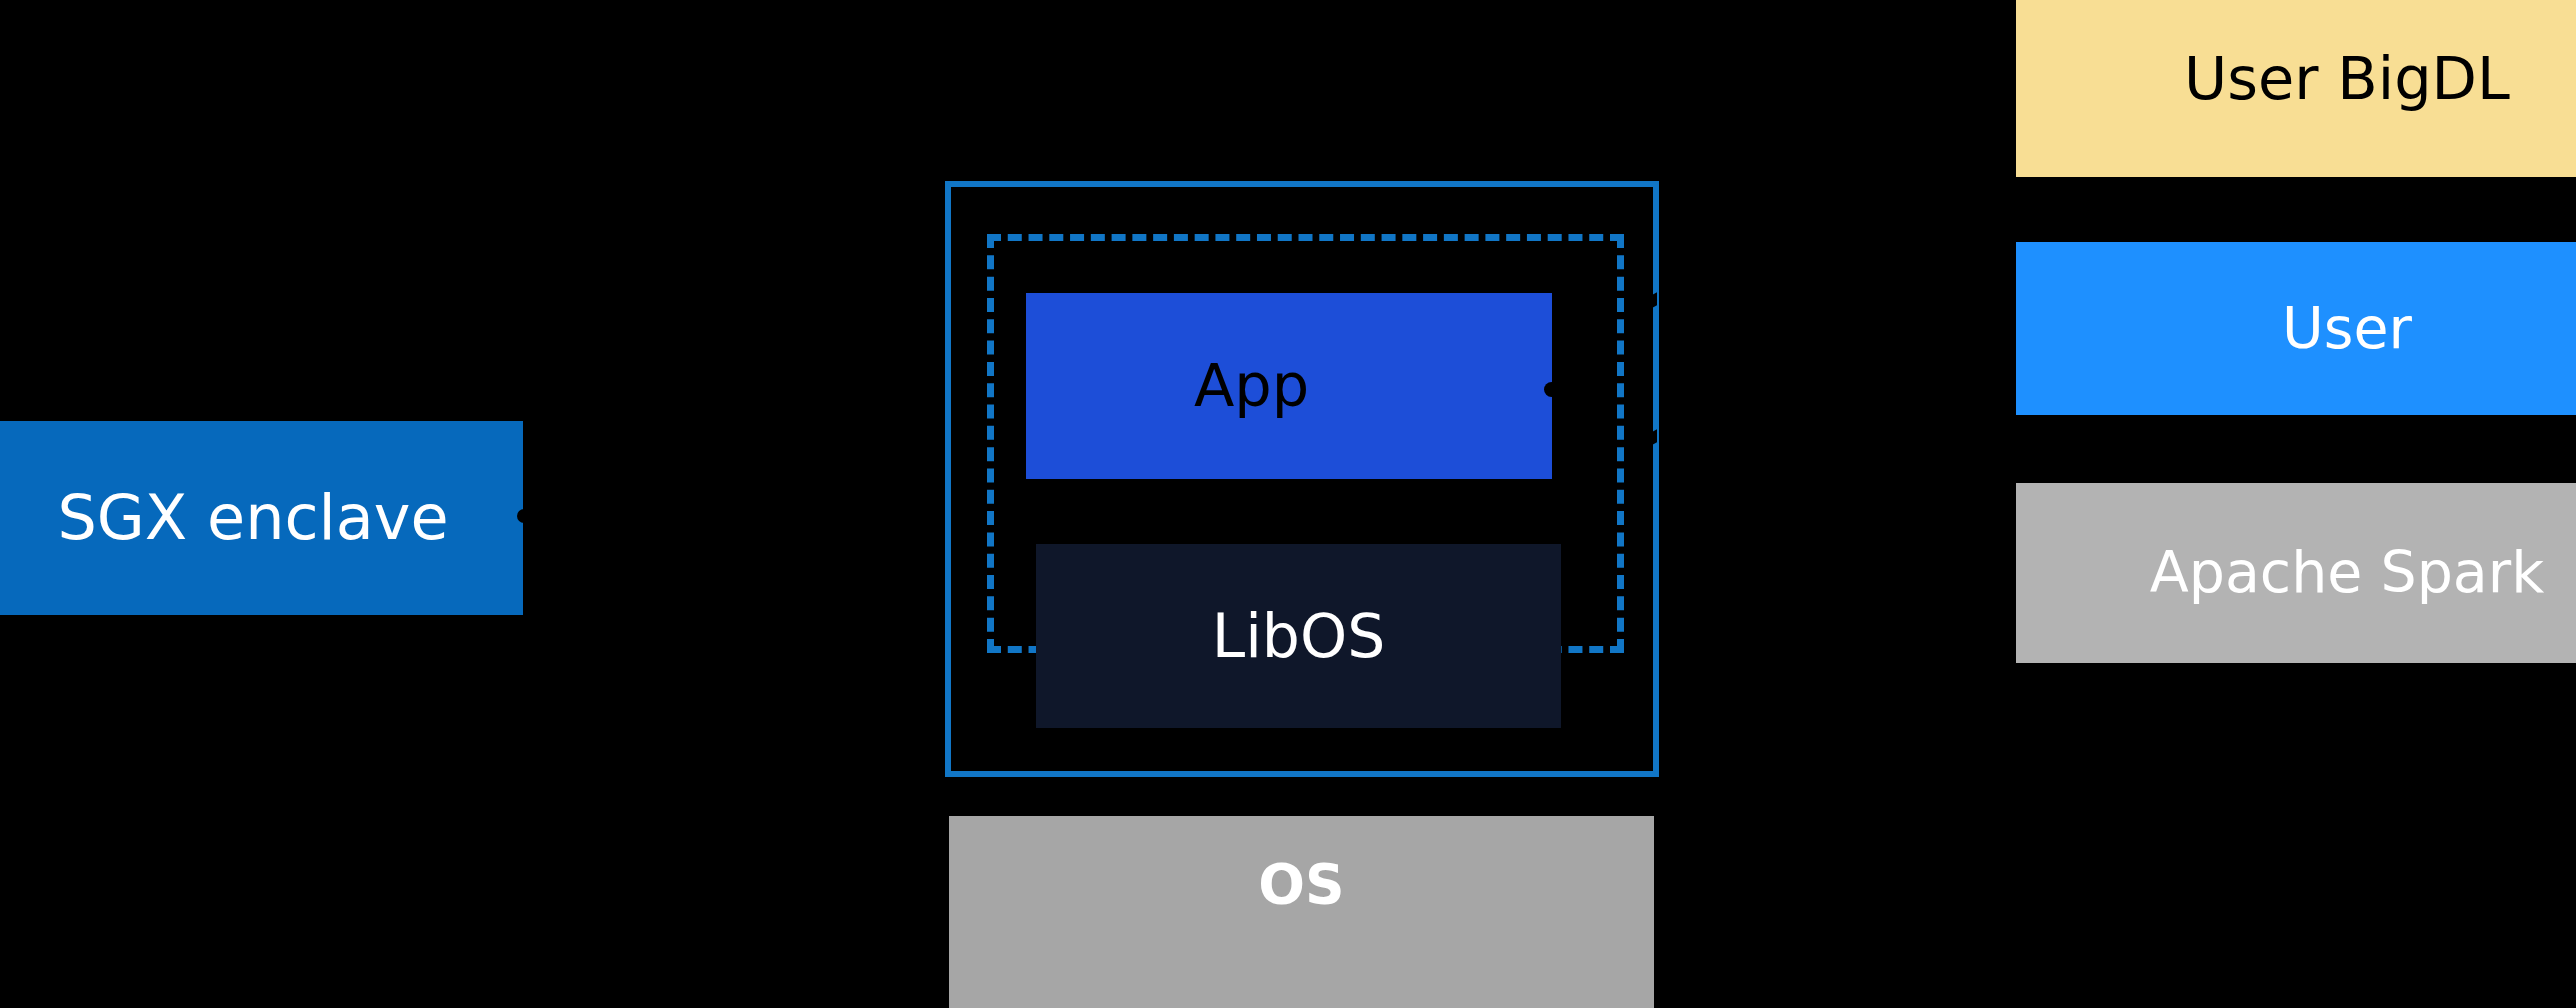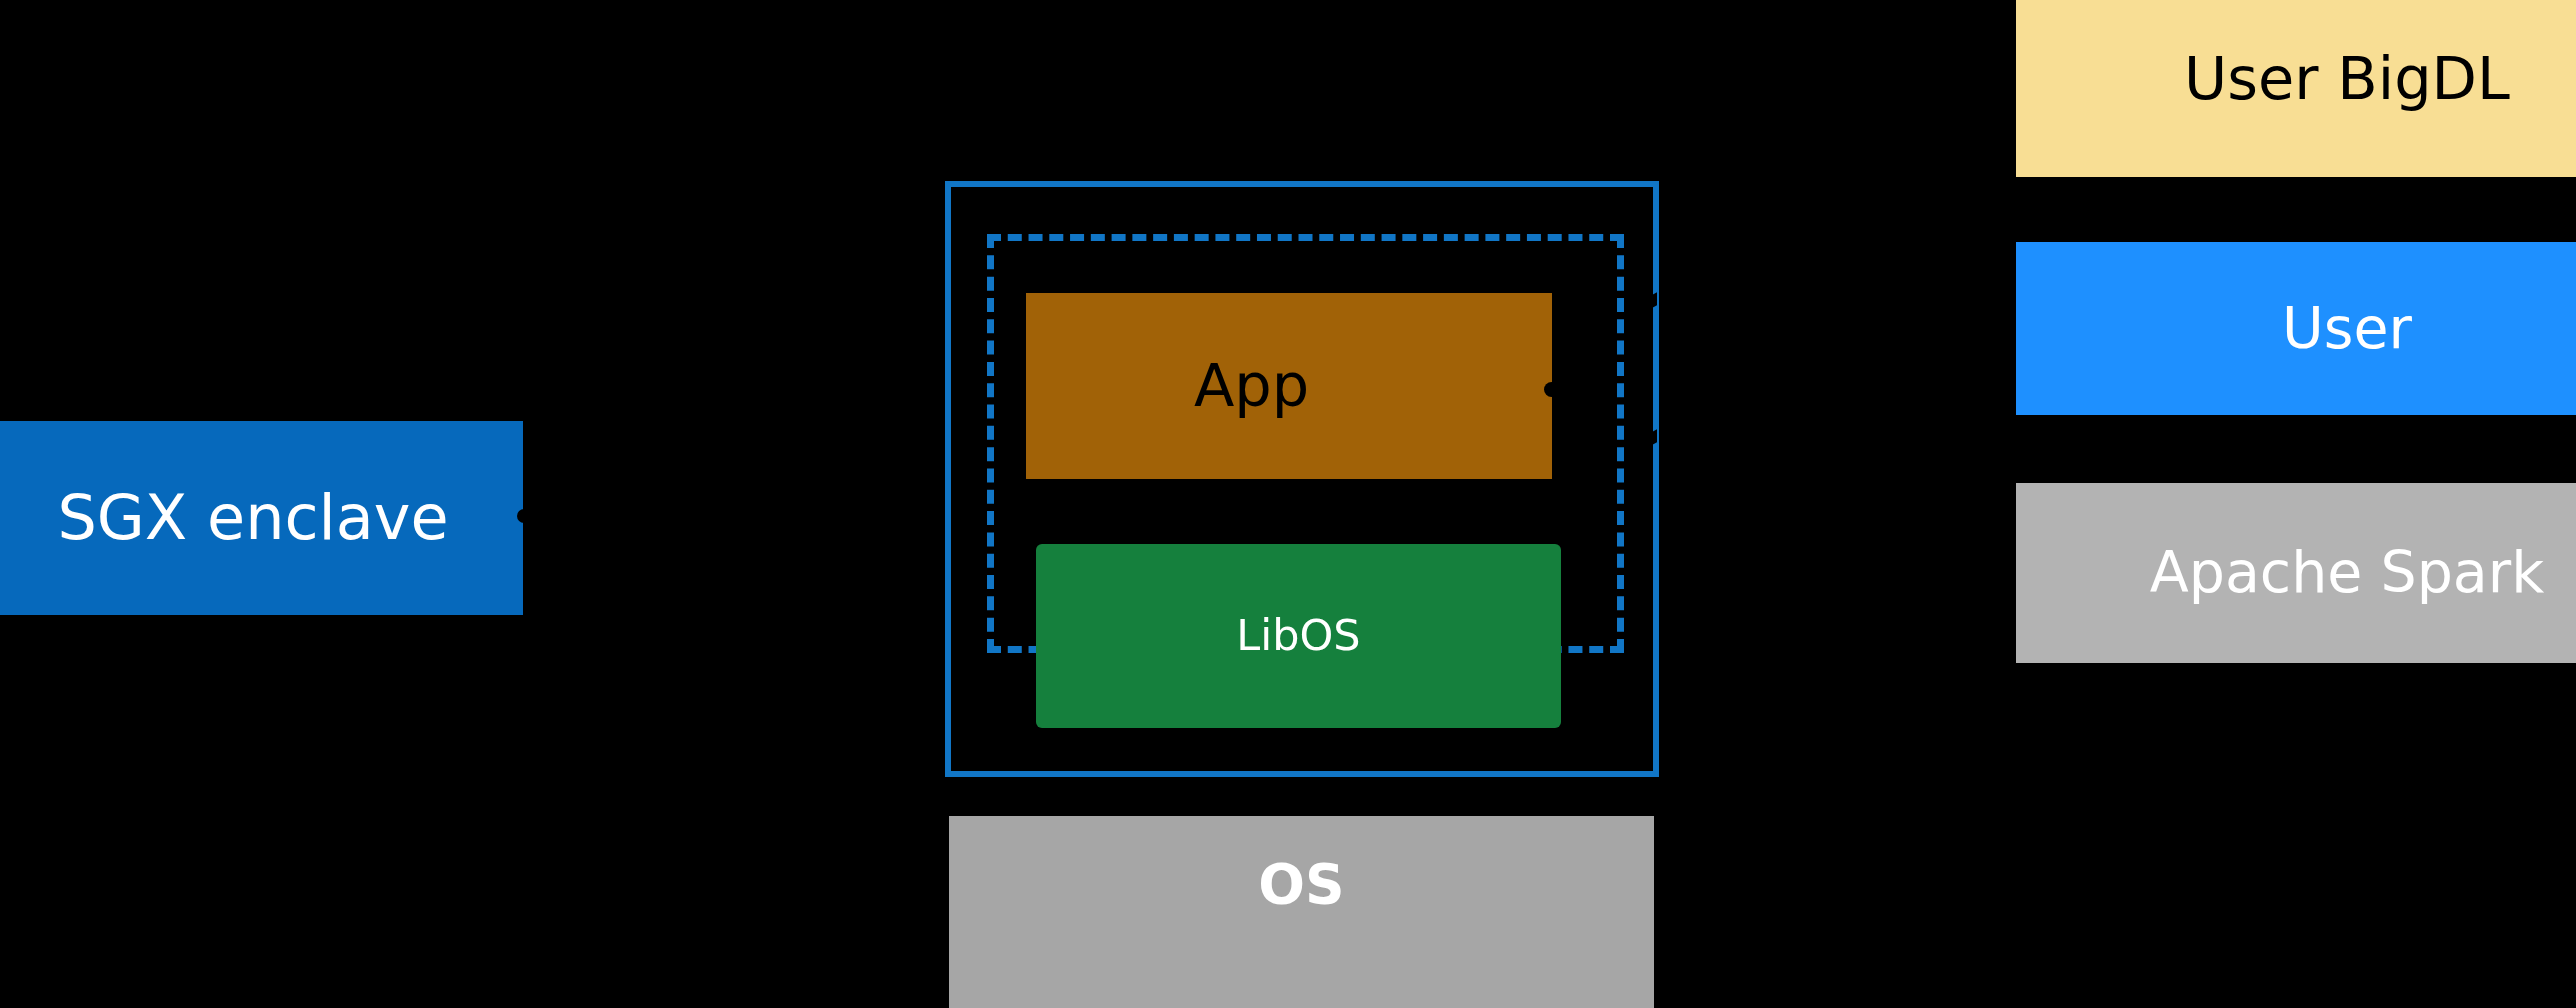--- a/index.html
+++ b/index.html
@@ -86,21 +86,21 @@
     box-sizing: border-box;
     background: transparent;
   }
 
   
   #app-box {
     left: 1026px;
     top: 293px;
     width: 526px;
     height: 186px;
-    background: #a16207;
+    background: #1d4ed8;
     color: #000000;
     font-size: 59px;
     justify-content: flex-start;
     padding-left: 168px;
   }
   #app-connector-dot {
     position: absolute;
     left: 1544px;
     top: 382px;
     width: 15px;
@@ -108,24 +108,23 @@
     border-radius: 50%;
     background: #000000;
   }
 
   
   #libos-box {
     left: 1036px;
     top: 544px;
     width: 525px;
     height: 184px;
-    background: #15803d;
-    color: #FFFFFF;
-    font-size: 43px;
-    border-radius: 6px;
+    background: #0f172a;
+    color: #FFFFFF;
+    font-size: 60px;
   }
 
   
   #os-box {
     left: 949px;
     top: 816px;
     width: 705px;
     height: 218px;
     background: #A6A6A6;
     color: #FFFFFF;

